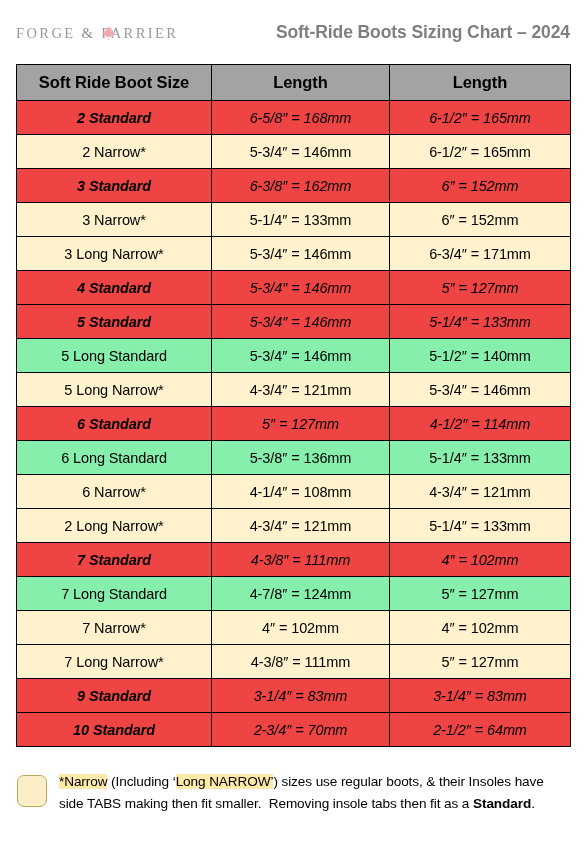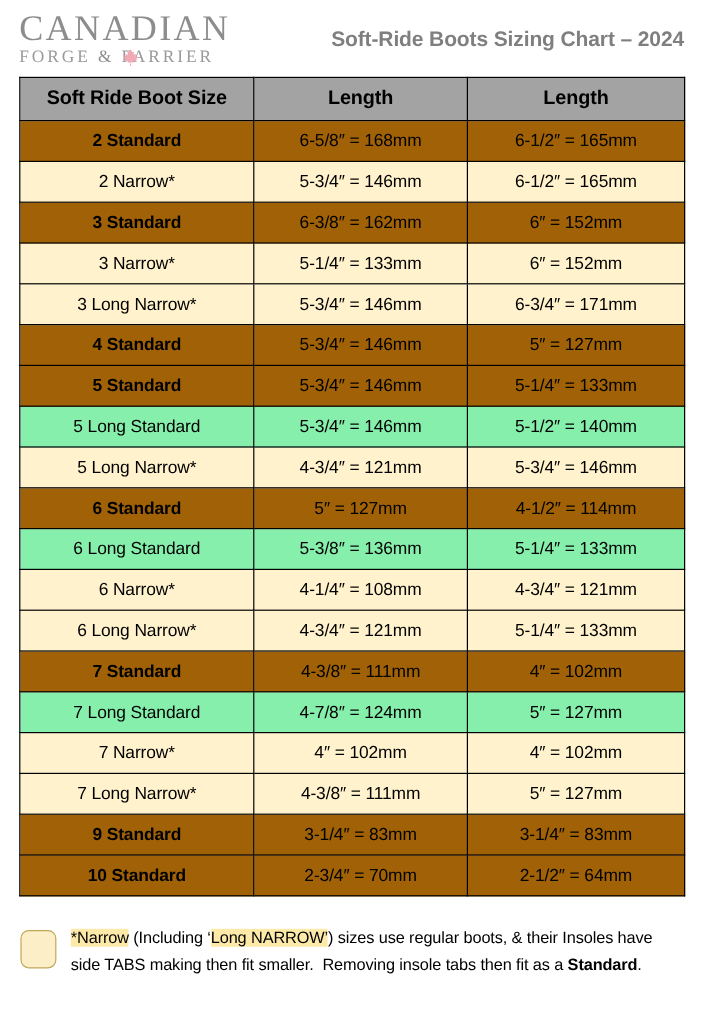--- a/index.html
+++ b/index.html
@@ -102,21 +102,21 @@
   .table td {
     height: 34px;
     font-size: 14.5px;
     letter-spacing: -0.1px;
   }
 
   .col-size  { width: 195px; }
   .col-width { width: 178px; }
   .col-len   { width: 181px; }
 
-  tr.standard td { background: #a16207; }
+  tr.standard td { background: #ef4444; font-style: italic; }
   tr.narrow   td { background: #fff2cc; }
   tr.longstd  td { background: #86efac; }
 
   tr.standard td.size-cell { font-weight: bold; }
 
   
   .footnote {
     display: flex;
     align-items: flex-start;
     margin-top: 24px;
@@ -146,21 +146,20 @@
   .bold { font-weight: bold; }
 </style>
 </head>
 <body>
 
 <div class="page">
 
   <div class="header">
 
     <div class="logo">
-      <div class="logo-main">CANADIAN</div>
       <div class="logo-sub">
         <span>FORGE</span>
         <svg class="leaf-icon" viewBox="0 0 24 24">
           <path d="M12 1.5l1.7 3.3 2.0-.7-.6 3.4 3.3-.9-1.3 2.6 3.4 1.2-2.7 1.8 1.6 1.5-4.6 1.0.3 1.6-3.1-.6.5 4.3h-1.4l.5-4.3-3.1.6.3-1.6-4.6-1.0 1.6-1.5L3.4 10.4l3.4-1.2-1.3-2.6 3.3.9-.6-3.4 2.0.7z" fill="#f1aab4"></path>
         </svg>
         <span class="logo-amp">&amp;</span>
         <span>FARRIER</span>
       </div>
     </div>
 
@@ -235,21 +234,21 @@
           <td class="size-cell">6 Long Standard</td>
           <td>5-3/8″ = 136mm</td>
           <td>5-1/4″ = 133mm</td>
         </tr>
         <tr class="narrow">
           <td class="size-cell">6 Narrow*</td>
           <td>4-1/4″ = 108mm</td>
           <td>4-3/4″ = 121mm</td>
         </tr>
         <tr class="narrow">
-          <td class="size-cell">6 Long Narrow*</td>
+          <td class="size-cell">2 Long Narrow*</td>
           <td>4-3/4″ = 121mm</td>
           <td>5-1/4″ = 133mm</td>
         </tr>
         <tr class="standard">
           <td class="size-cell">7 Standard</td>
           <td>4-3/8″ = 111mm</td>
           <td>4″ = 102mm</td>
         </tr>
         <tr class="longstd">
           <td class="size-cell">7 Long Standard</td>

